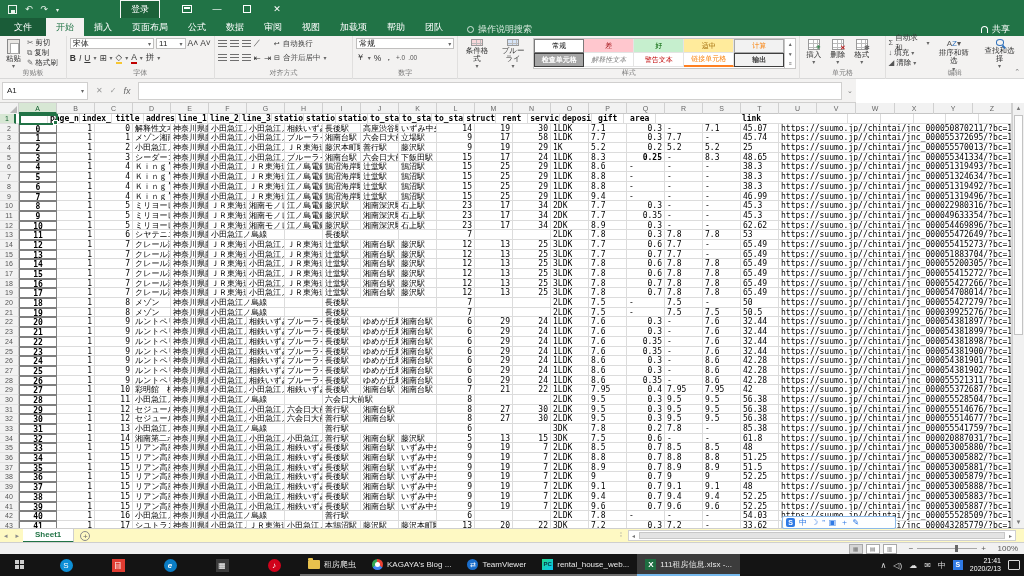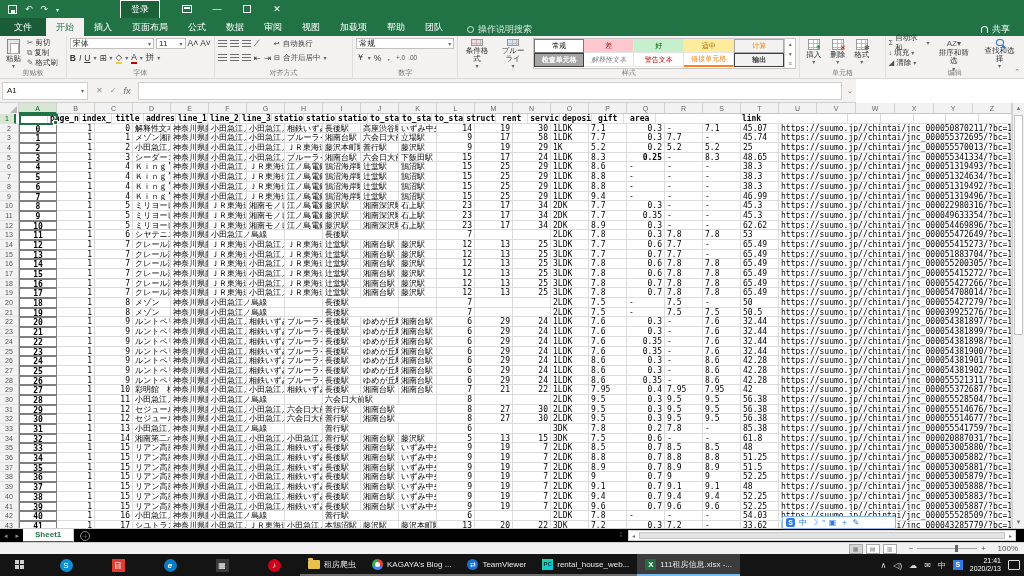--- a/index.html
+++ b/index.html
@@ -122,21 +122,21 @@
   #vthumb{position:absolute;left:1px;top:12px;width:9px;height:220px;background:#fdfdfd;border:1px solid #c3c3c3;}
   #vscroll .arrb{position:absolute;bottom:0;width:100%;height:11px;font-size:6px;color:#787878;text-align:center;line-height:11px;}
 
   
   #imebar{position:absolute;left:782px;top:516px;width:114px;height:13px;background:#fdfeff;border:1px solid #8ab9e8;
     border-radius:2px;display:flex;align-items:center;gap:4px;padding:0 3px;z-index:9;}
   #imebar .slogo{width:9px;height:9px;background:#2f7ae5;color:#fff;font-size:7px;font-weight:bold;text-align:center;line-height:9px;border-radius:2px;}
   #imebar span{color:#2f7ae5;font-size:8px;line-height:11px;}
 
   
-  #tabstrip{position:absolute;left:0;top:528px;width:1024px;height:14px;background:#000000;border-top:1px solid #cfcfcf;
+  #tabstrip{position:absolute;left:0;top:528px;width:1024px;height:14px;background:#fef9c3;border-top:1px solid #cfcfcf;
     display:flex;align-items:center;font-size:8px;}
   .tnav{color:#8a8a8a;font-size:7px;padding:0 4px;}
   #sheettab{height:14px;background:#fff;color:#217346;font-weight:bold;padding:0 12px;display:flex;align-items:center;
     border-right:1px solid #cfcfcf;border-bottom:2px solid #217346;}
   .addsheet{width:10px;height:10px;border:1px solid #8a8a8a;border-radius:50%;color:#666;font-size:8px;line-height:9px;
     text-align:center;margin-left:6px;}
   #hscroll{position:absolute;left:628px;top:530px;width:388px;height:11px;background:#fff;border:1px solid #d0d0d0;display:flex;}
   #hscroll .harr{width:9px;font-size:6px;color:#787878;text-align:center;line-height:10px;}
   #hthumb{flex:1;margin:1px 1px;background:#e3e3e3;border:1px solid #c8c8c8;}
   .dragdots{position:absolute;left:620px;top:531px;color:#9a9a9a;font-size:7px;}

